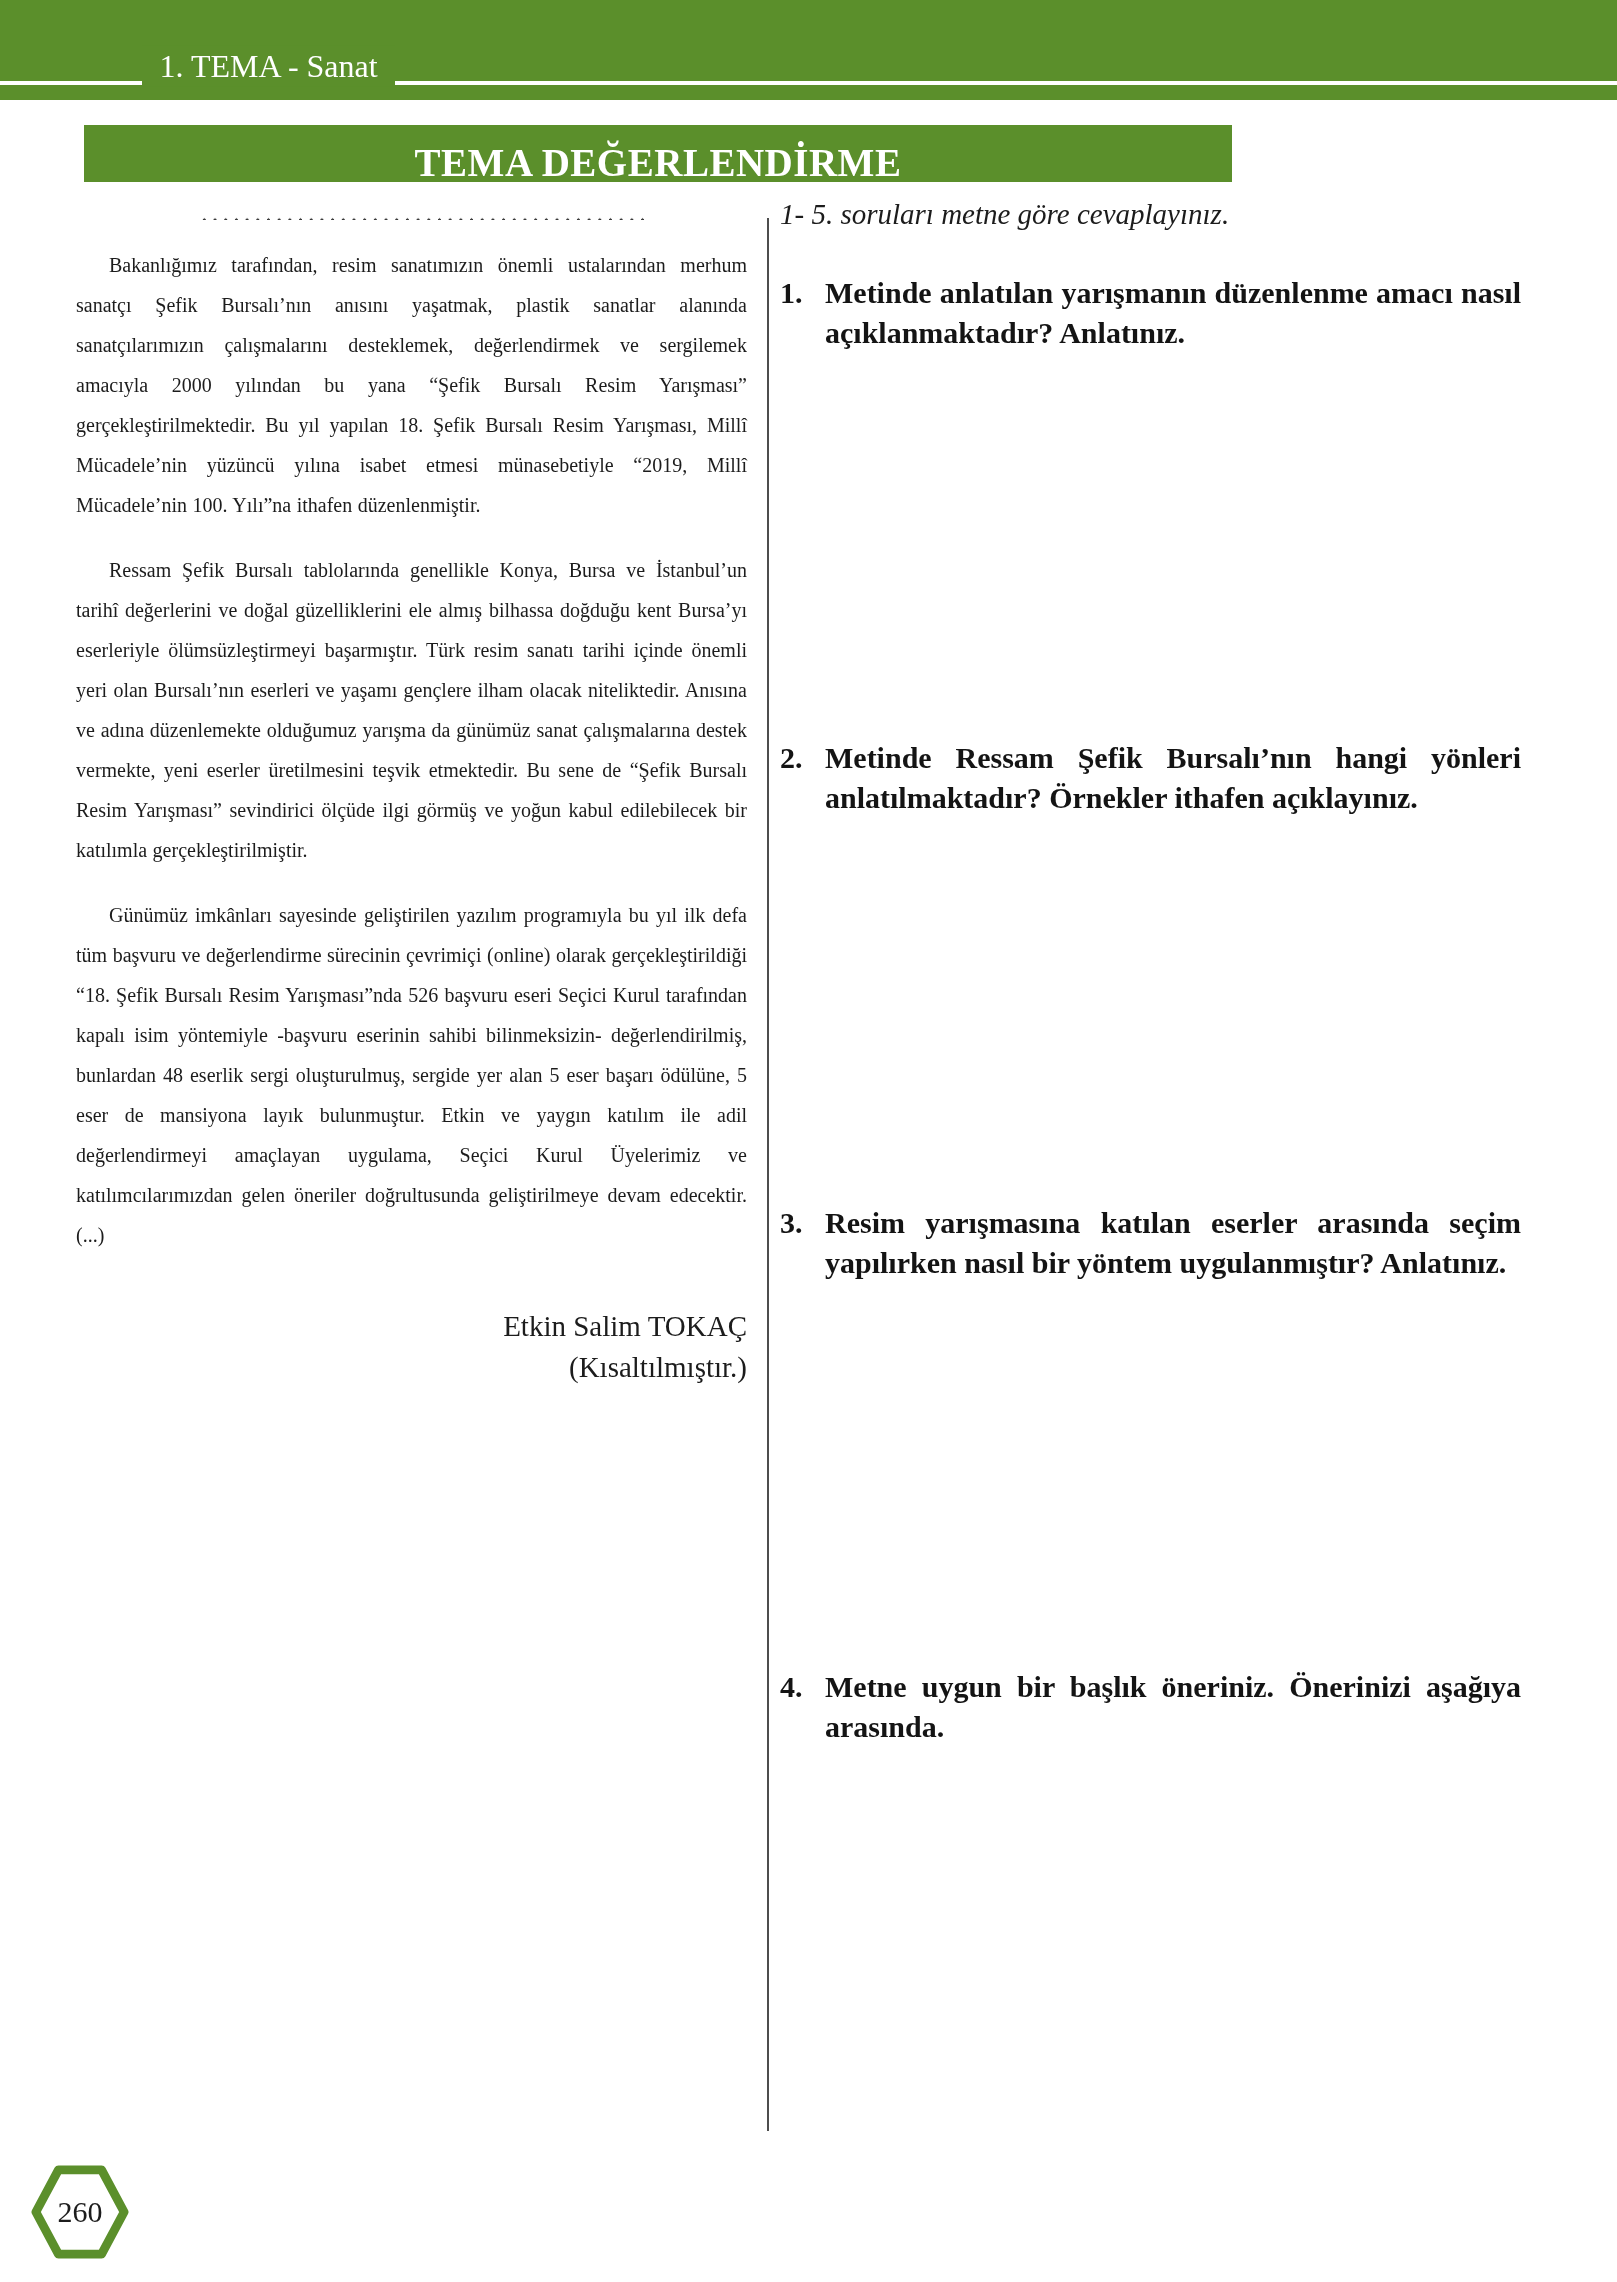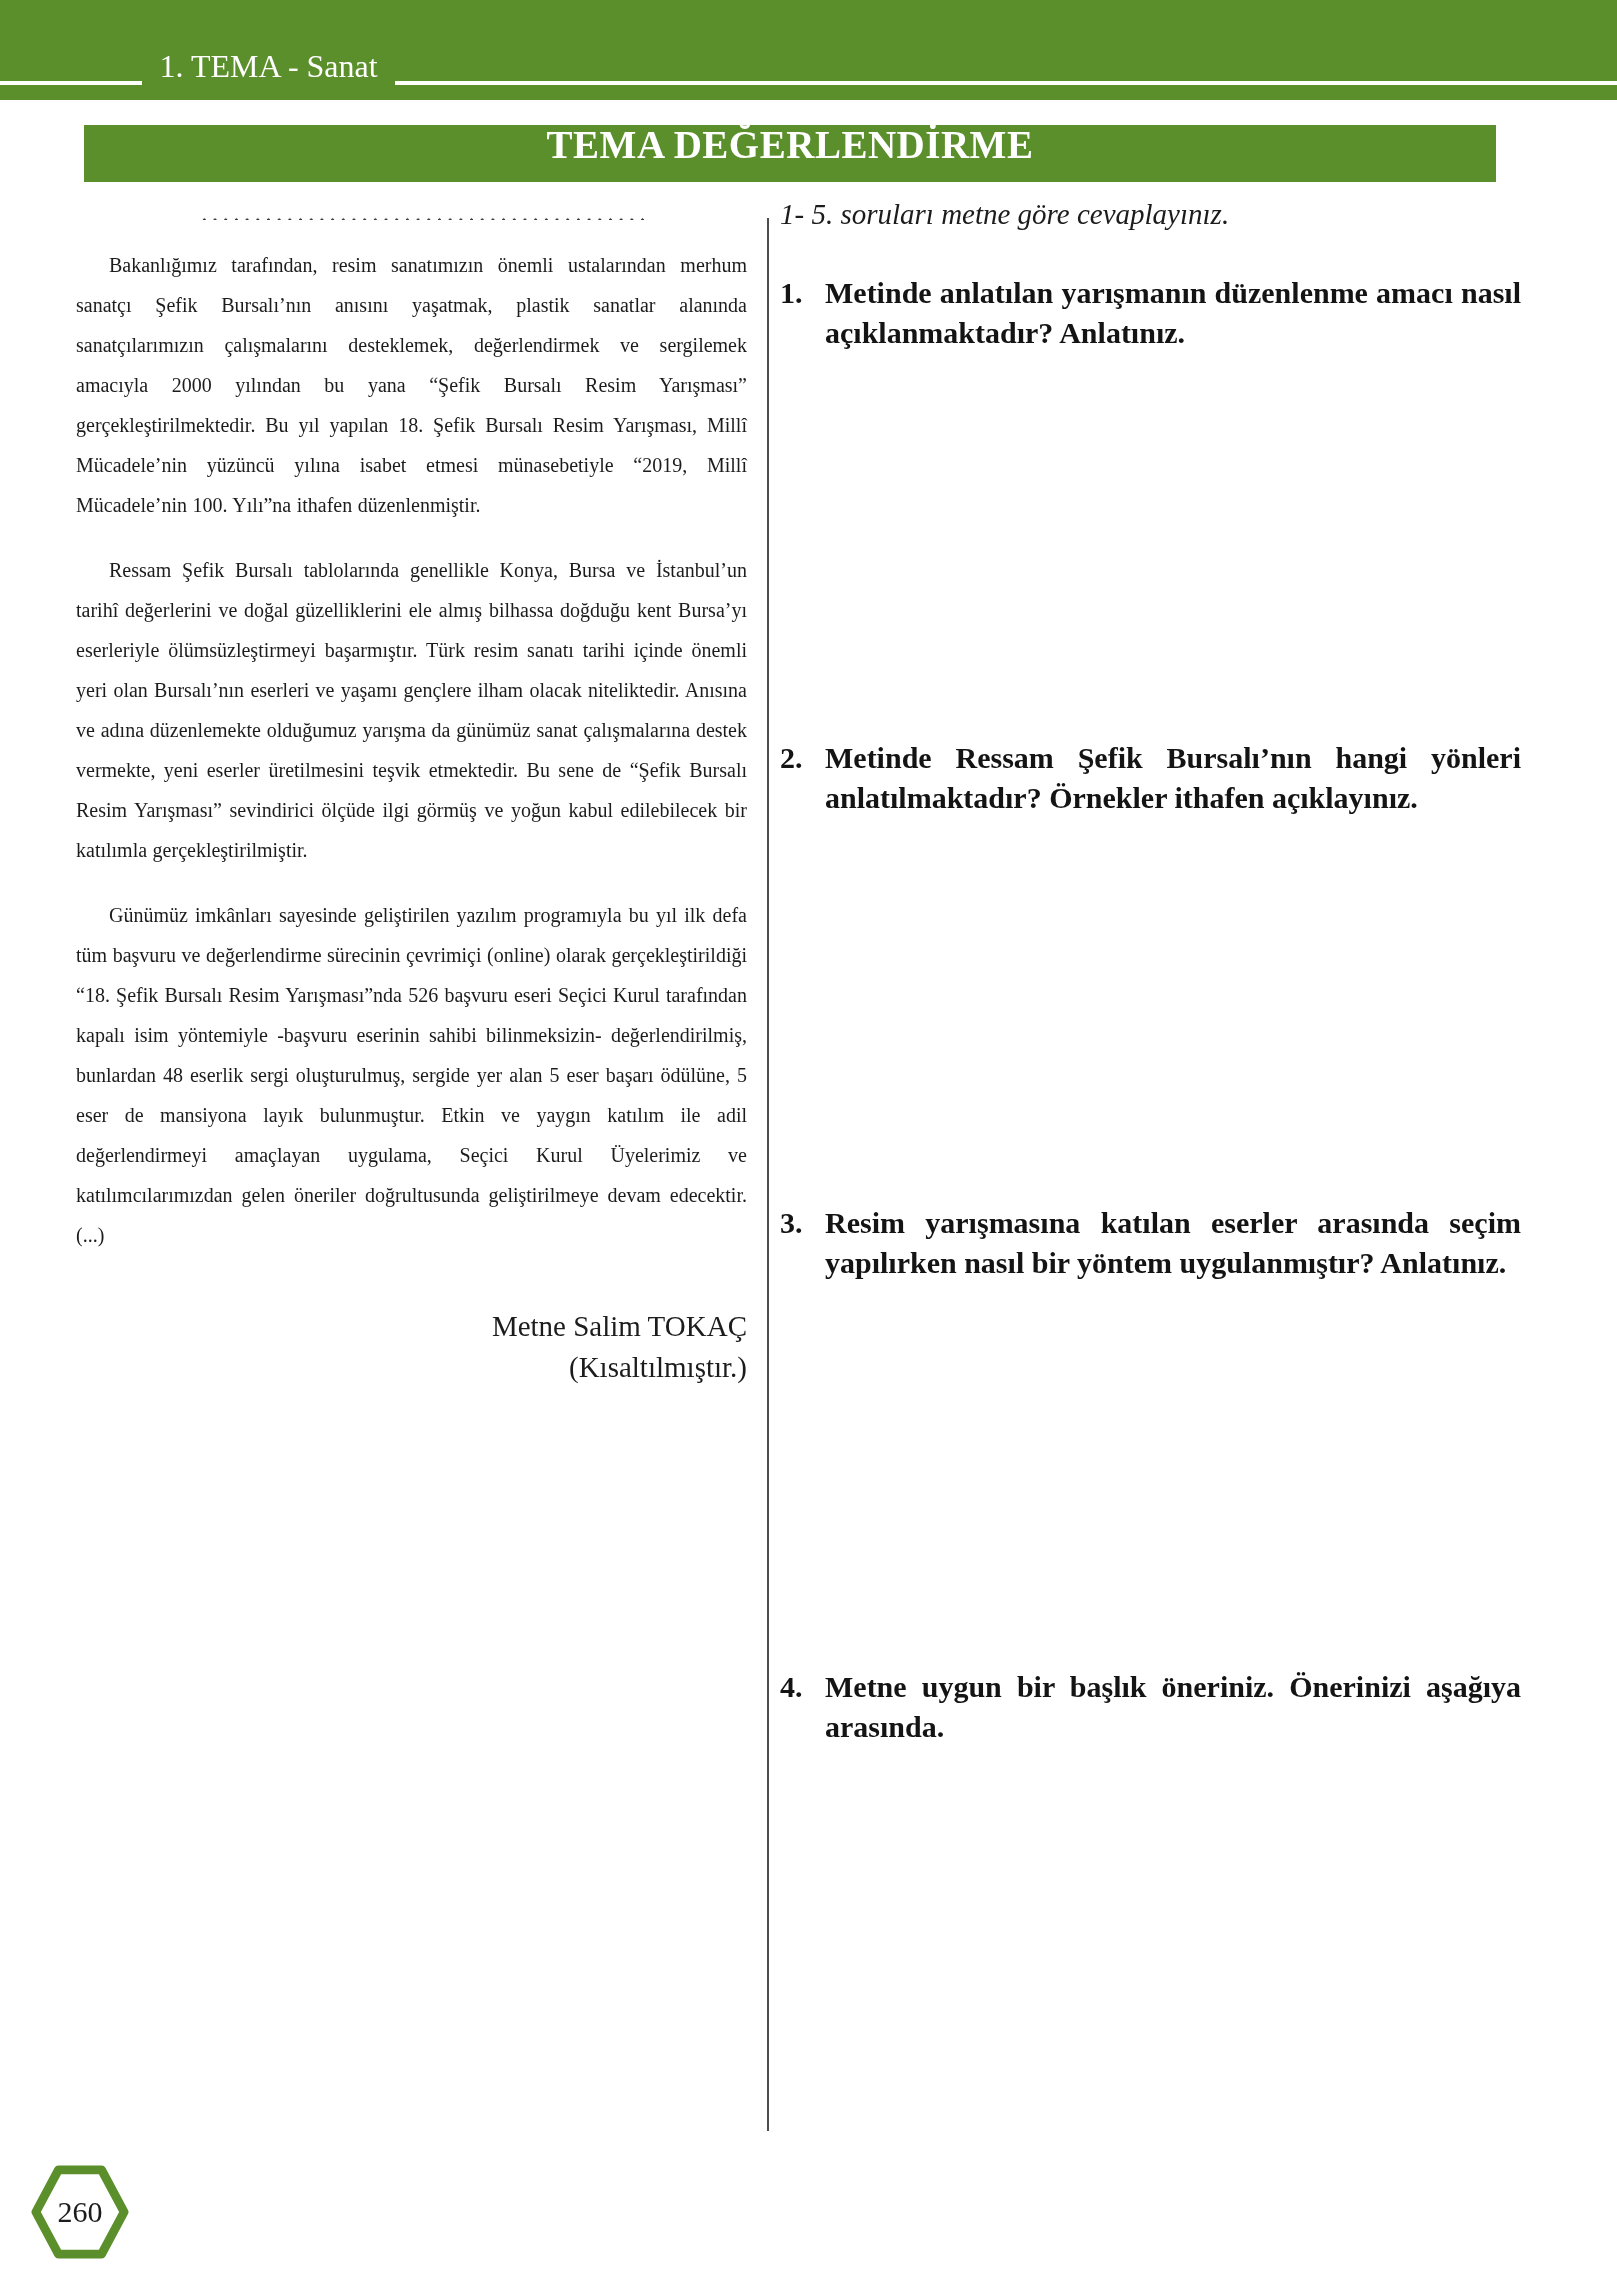--- a/index.html
+++ b/index.html
@@ -44,25 +44,25 @@
     white-space: nowrap;
     z-index: 3;
     top: 66px;
   }
 
   
   .title-bar {
     position: absolute;
     left: 84px;
     top: 125px;
-    width: 1412px;
+    width: 1148px;
     height: 57px;
     background: #5B8F2B;
     display: flex;
-    align-items: flex-start;
+    align-items: flex-end;
     justify-content: center;
   }
   .title-bar-text {
     color: #ffffff;
     font-size: 39px;
     font-weight: bold;
     letter-spacing: 0.5px;
     line-height: 1;
     font-family: "Liberation Serif", "DejaVu Serif", serif;
   }
@@ -196,21 +196,21 @@
   <div class="divider"></div>
 
   <div class="col-left">
     <div class="lead-dots"></div>
 
     <p class="body-par">Bakanlığımız tarafından, resim sanatımızın önemli ustalarından merhum sanatçı Şefik Bursalı’nın anısını yaşatmak, plastik sanatlar alanında sanatçılarımızın çalışmalarını desteklemek, değerlendirmek ve sergilemek amacıyla 2000 yılından bu yana “Şefik Bursalı Resim Yarışması” gerçekleştirilmektedir. Bu yıl yapılan 18. Şefik Bursalı Resim Yarışması, Millî Mücadele’nin yüzüncü yılına isabet etmesi münasebetiyle “2019, Millî Mücadele’nin 100. Yılı”na ithafen düzenlenmiştir.</p>
     <p class="body-par">Ressam Şefik Bursalı tablolarında genellikle Konya, Bursa ve İstanbul’un tarihî değerlerini ve doğal güzelliklerini ele almış bilhassa doğduğu kent Bursa’yı eserleriyle ölümsüzleştirmeyi başarmıştır. Türk resim sanatı tarihi içinde önemli yeri olan Bursalı’nın eserleri ve yaşamı gençlere ilham olacak niteliktedir. Anısına ve adına düzenlemekte olduğumuz yarışma da günümüz sanat çalışmalarına destek vermekte, yeni eserler üretilmesini teşvik etmektedir. Bu sene de “Şefik Bursalı Resim Yarışması” sevindirici ölçüde ilgi görmüş ve yoğun kabul edilebilecek bir katılımla gerçekleştirilmiştir.</p>
     <p class="body-par">Günümüz imkânları sayesinde geliştirilen yazılım programıyla bu yıl ilk defa tüm başvuru ve değerlendirme sürecinin çevrimiçi (online) olarak gerçekleştirildiği “18. Şefik Bursalı Resim Yarışması”nda 526 başvuru eseri Seçici Kurul tarafından kapalı isim yöntemiyle -başvuru eserinin sahibi bilinmeksizin- değerlendirilmiş, bunlardan 48 eserlik sergi oluşturulmuş, sergide yer alan 5 eser başarı ödülüne, 5 eser de mansiyona layık bulunmuştur. Etkin ve yaygın katılım ile adil değerlendirmeyi amaçlayan uygulama, Seçici Kurul Üyelerimiz ve katılımcılarımızdan gelen öneriler doğrultusunda geliştirilmeye devam edecektir. (...)</p>
 
     <div class="attrib">
-      <div>Metne Salim TOKAÇ</div>
+      <div>Etkin Salim TOKAÇ</div>
       <div>(Kısaltılmıştır.)</div>
     </div>
   </div>
 
   <div class="col-right">
 
     <div class="q-instruction">1- 5. soruları metne göre cevaplayınız.</div>
 
     <div class="q-block">
       <div class="q-head">

